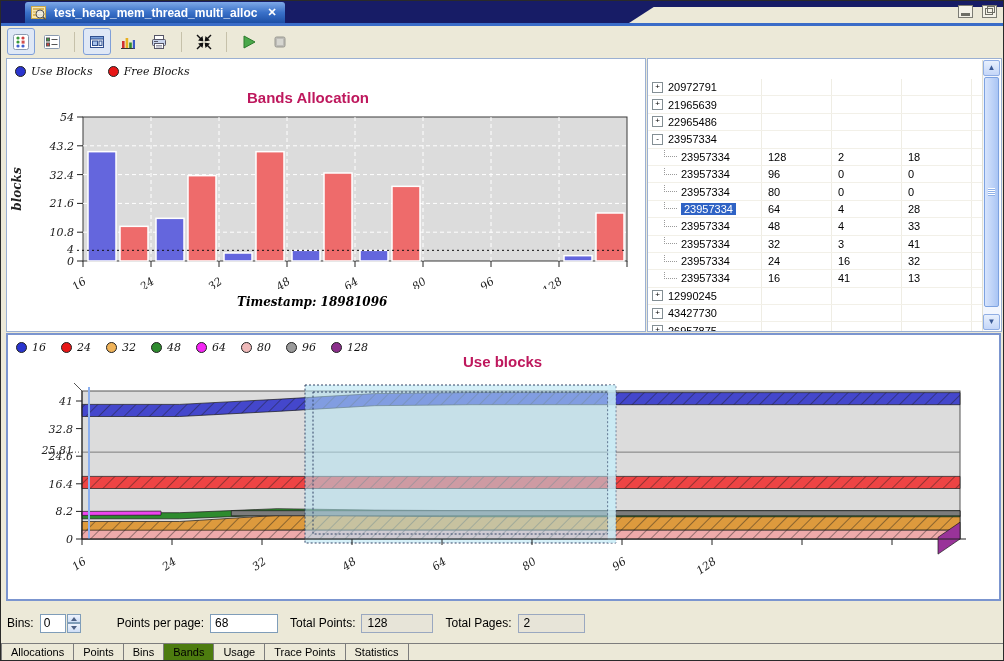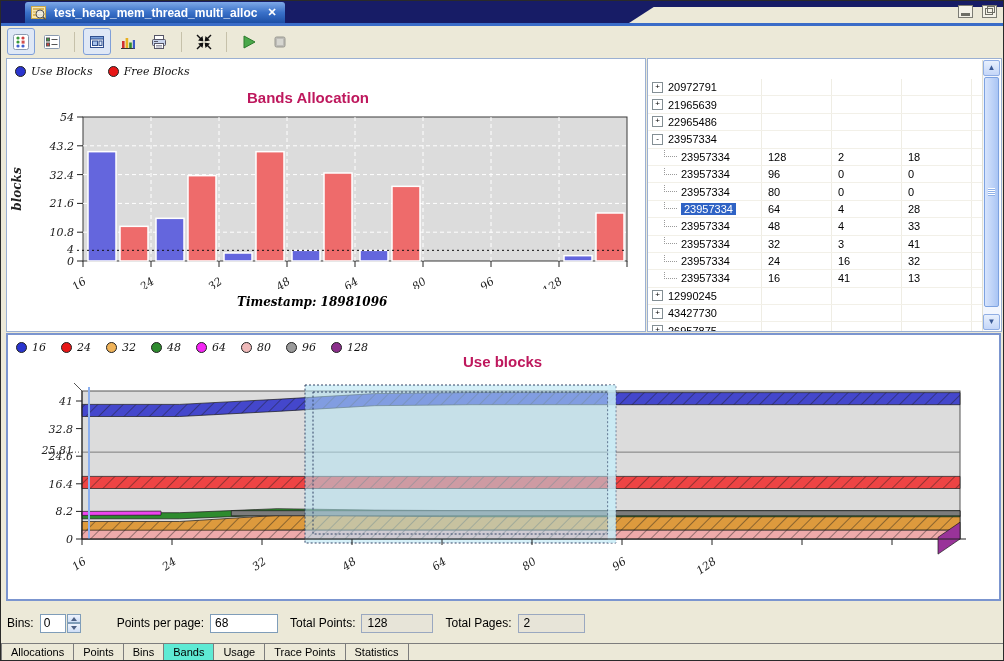--- a/index.html
+++ b/index.html
@@ -72,21 +72,21 @@
   .spinbtn::after{content:"";position:absolute;left:3px;top:2px;border-left:3px solid transparent;border-right:3px solid transparent}
   .spinbtn.up::after{border-bottom:4px solid #4d6185}
   .spinbtn.down::after{border-top:4px solid #4d6185}
   .txtin{width:58px;height:17px;border:1px solid #7f9db9;font:12px "Liberation Sans",sans-serif;padding:0 4px}
   .rofield{height:17px;line-height:17px;border:1px solid #9aa8c0;background:#e7e4d8;font-size:12px;padding:0 5px;box-sizing:content-box}
   .gap36{margin-left:36px}.gap28{margin-left:12px}
   
   .btabs{left:0;top:642px;width:100%;height:19px;display:flex;border-top:1px solid #7d7d7d;background:#ece9d8}
   .btab{height:17px;line-height:16px;padding:0 9px;font-size:11px;border:1px solid #7d7d7d;border-top:none;margin-left:-1px;background:#ece9d8;color:#000}
   .btab:first-child{margin-left:0}
-  .btab.active{background:#5eead4}
+  .btab.active{background:#4d7c0f}
 </style>
 </head>
 <body>
 
 <div class="abs titlebar">
   <div class="navyTop"></div>
   <div class="navyBlock"></div>
   <div class="viewtab">
     <span class="tabicon">
       <svg width="17" height="14" viewBox="0 0 17 14">

